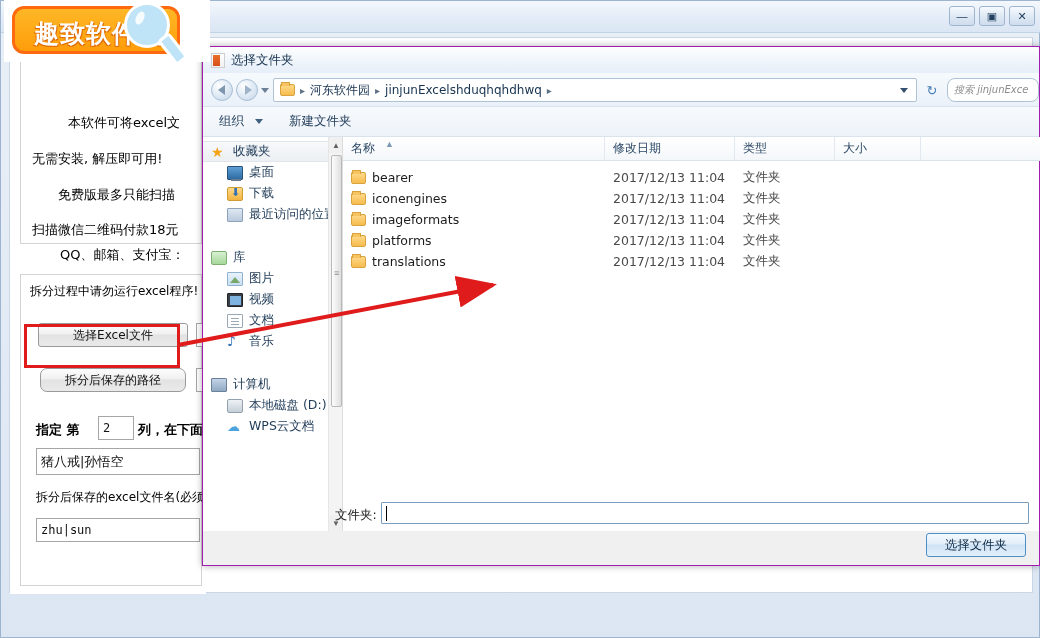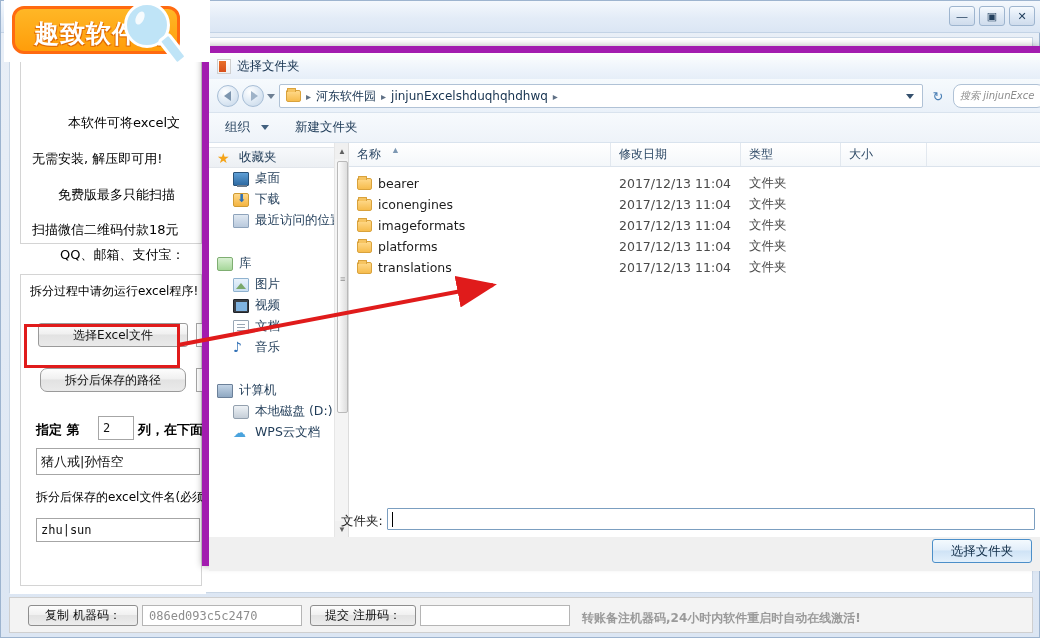--- a/index.html
+++ b/index.html
@@ -112,21 +112,21 @@
   }
   #wm-glass-shine{
     position:absolute; left:9px; top:6px; width:8px; height:14px;
     background:#ffffff; border-radius:50%; transform:rotate(25deg); opacity:.85;
   }
 
   
   #dialog{
     position:absolute; left:202px; top:46px; width:838px; height:520px;
     background:#f0f0f0;
-    border:7px solid #a21caf;
+    border:1px solid #a21caf;
     box-shadow:0 0 7px rgba(0,0,0,.32);
     z-index:30;
   }
   #dlg-title{
     position:absolute; left:0; top:0; width:836px; height:26px;
     background:linear-gradient(180deg,#fdfefe 0%,#eef4fb 60%,#e6eef8 100%);
     display:flex; align-items:center; padding-left:8px; gap:6px;
   }
   #dlg-title-text{ font-size:12.5px; color:#16324f; font-family:"DejaVu Sans", sans-serif; }
   .excel-ico{
@@ -364,27 +364,20 @@
 
       <div class="txt-input" style="left:26px; top:410px; width:164px; height:27px; font-family:'DejaVu Sans',sans-serif; font-size:13px;">猪八戒|孙悟空</div>
 
       <div class="info-line" style="left:26px; top:451px; font-size:12px;">拆分后保存的excel文件名(必须</div>
 
       <div class="txt-input" style="left:26px; top:480px; width:164px; height:24px;">zhu|sun</div>
 
     </div>
   </div>
 
-  <div id="app-bottom">
-    <div class="bb-btn" style="left:18px; width:110px;">复制 机器码：</div>
-    <div class="bb-input" style="left:132px; width:160px;">086ed093c5c2470</div>
-    <div class="bb-btn" style="left:300px; width:106px;">提交 注册码：</div>
-    <div class="bb-input" style="left:410px; width:150px; color:#111;"></div>
-    <div id="bottom-hint">转账备注机器码,24小时内软件重启时自动在线激活!</div>
-  </div>
 </div>
 
 <div id="watermark">
   <div id="wm-pill">
     <div id="wm-text">趣致软件园</div>
   </div>
   <div id="wm-glass">
     <div id="wm-glass-shine"></div>
   </div>
 </div>

